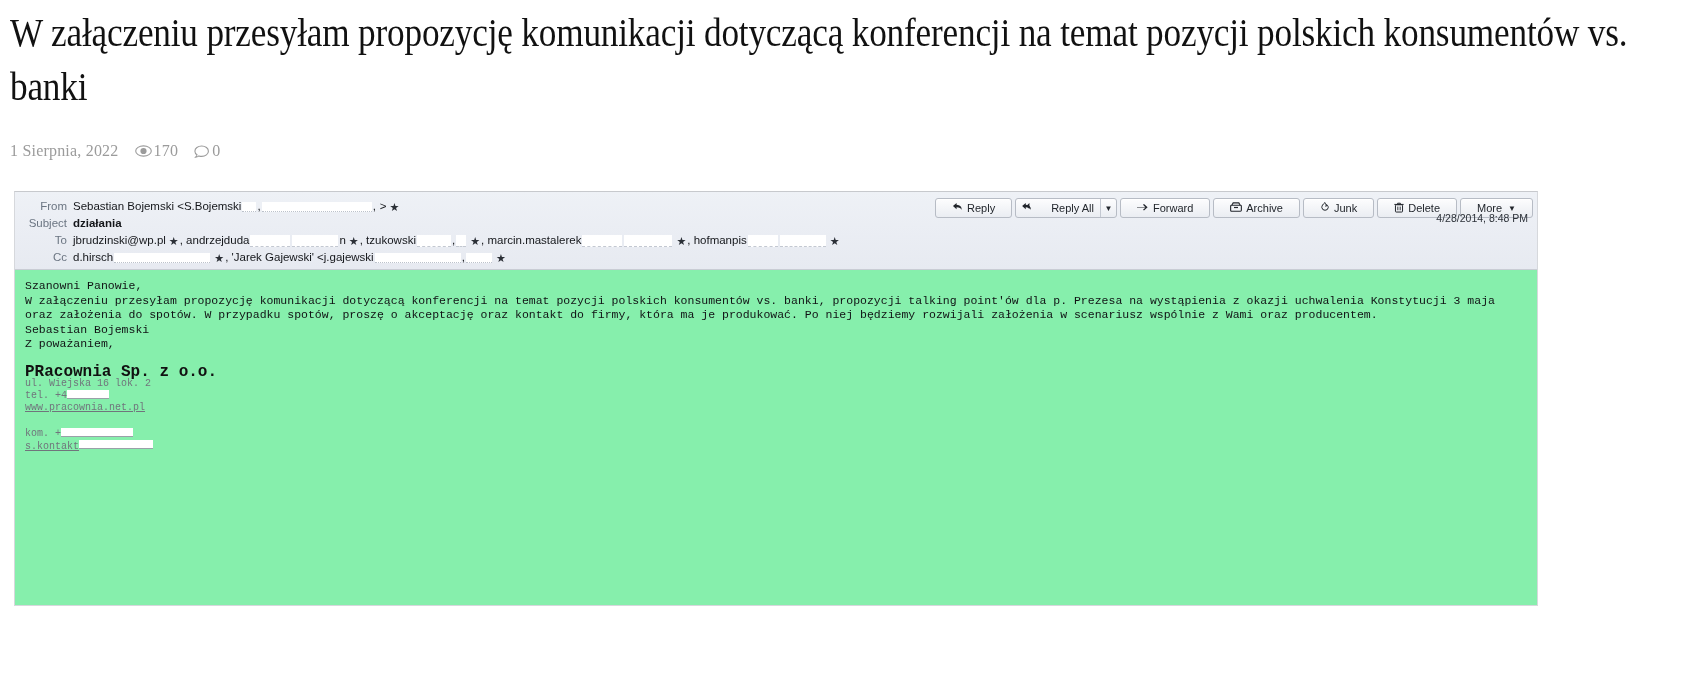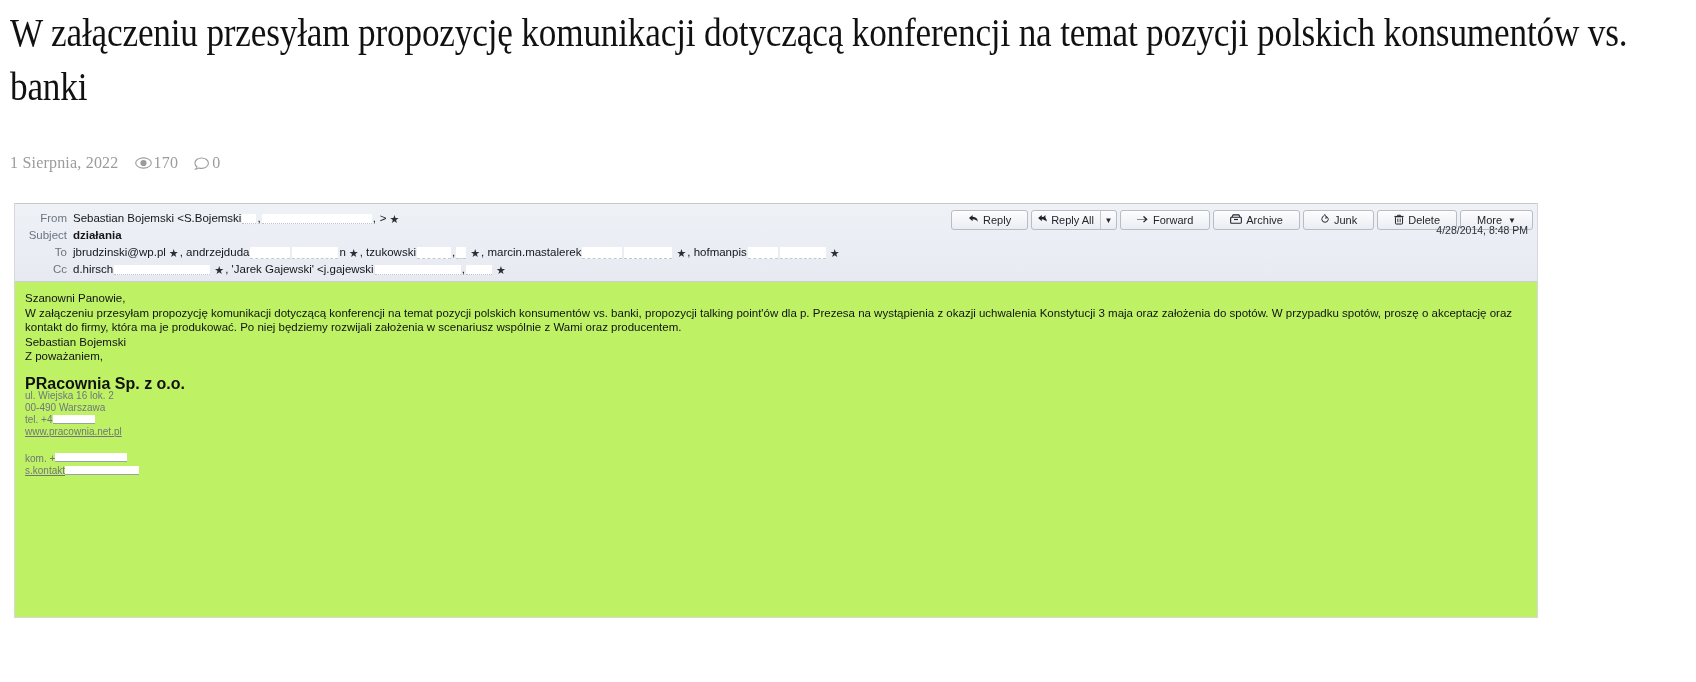--- a/index.html
+++ b/index.html
@@ -25,21 +25,21 @@
     line-height: 54px;
     font-weight: 400;
     letter-spacing: -0.2px;
     color: #111;
     margin: 0;
     transform: scaleX(0.88);
     transform-origin: left top;
     width: 1880px;
   }
   .post-meta {
-    margin-top: 40px;
+    margin-top: 28px;
     display: flex;
     align-items: flex-start;
     gap: 16px;
     font-family: "Liberation Serif", "DejaVu Serif", serif;
     font-size: 16px;
     color: #9b9b9b;
     letter-spacing: 0.2px;
   }
   .meta-stat {
     display: inline-flex;
@@ -147,21 +147,21 @@
     align-items: stretch;
     background: linear-gradient(to bottom, #fdfdfe 0%, #eaedf2 100%);
     border: 1px solid #b7bcc5;
     border-radius: 3px;
     height: 18px;
     overflow: hidden;
   }
   .tb-split .tb-main {
     display: inline-flex;
     align-items: center;
-    gap: 0;
+    gap: 16px;
     padding: 0 6px;
     font-size: 11px;
     color: #22262c;
     white-space: nowrap;
   }
   .tb-split .tb-arrow {
     display: inline-flex;
     align-items: center;
     justify-content: center;
     width: 15px;
@@ -175,24 +175,25 @@
     position: absolute;
     right: 9px;
     top: 20px;
     font-size: 10.5px;
     color: #2c3138;
     white-space: nowrap;
   }
 
   
   .email-body {
-    background: #bef264;
+    background: #86efac;
     padding: 9px 8px 10px 10px;
     height: 316px;
     overflow: hidden;
+    font-family: Liberation Mono, monospace;
   }
   .body-line {
     font-size: 11.5px;
     line-height: 14.5px;
     color: #101214;
     white-space: pre-wrap;
   }
   .body-para {
     font-size: 11.5px;
     line-height: 14.5px;
@@ -393,21 +394,20 @@
   <div class="email-body">
     <div class="body-line">Szanowni Panowie,</div>
     <div class="body-para">W załączeniu przesyłam propozycję komunikacji dotyczącą konferencji na temat pozycji polskich konsumentów vs. banki, propozycji talking point'ów  dla p. Prezesa na wystąpienia z okazji uchwalenia Konstytucji 3 maja oraz założenia do spotów. W przypadku spotów, proszę o akceptację oraz kontakt do firmy, która ma je produkować. Po niej będziemy rozwijali założenia w scenariusz wspólnie z Wami oraz producentem.</div>
     <div class="body-line">Sebastian Bojemski</div>
     <div class="body-line">Z poważaniem,</div>
 
     <div class="sig-gap"></div>
 
     <div class="sig-line bold">PRacownia Sp. z o.o.</div>
     <div class="sig-line sig-blur">ul. Wiejska 16 lok. 2</div>
-    <div class="sig-line sig-blur">00-490 Warszawa</div>
     <div class="sig-line sig-blur">
       <span>tel. +4</span><span class="sig-redact" style="width:42px"></span>
     </div>
     <div class="sig-link sig-blur">www.pracownia.net.pl</div>
 
     <div class="sig-gap"></div>
 
     <div class="sig-line sig-blur">
       <span>kom. +</span><span class="sig-redact" style="width:72px"></span>
     </div>

